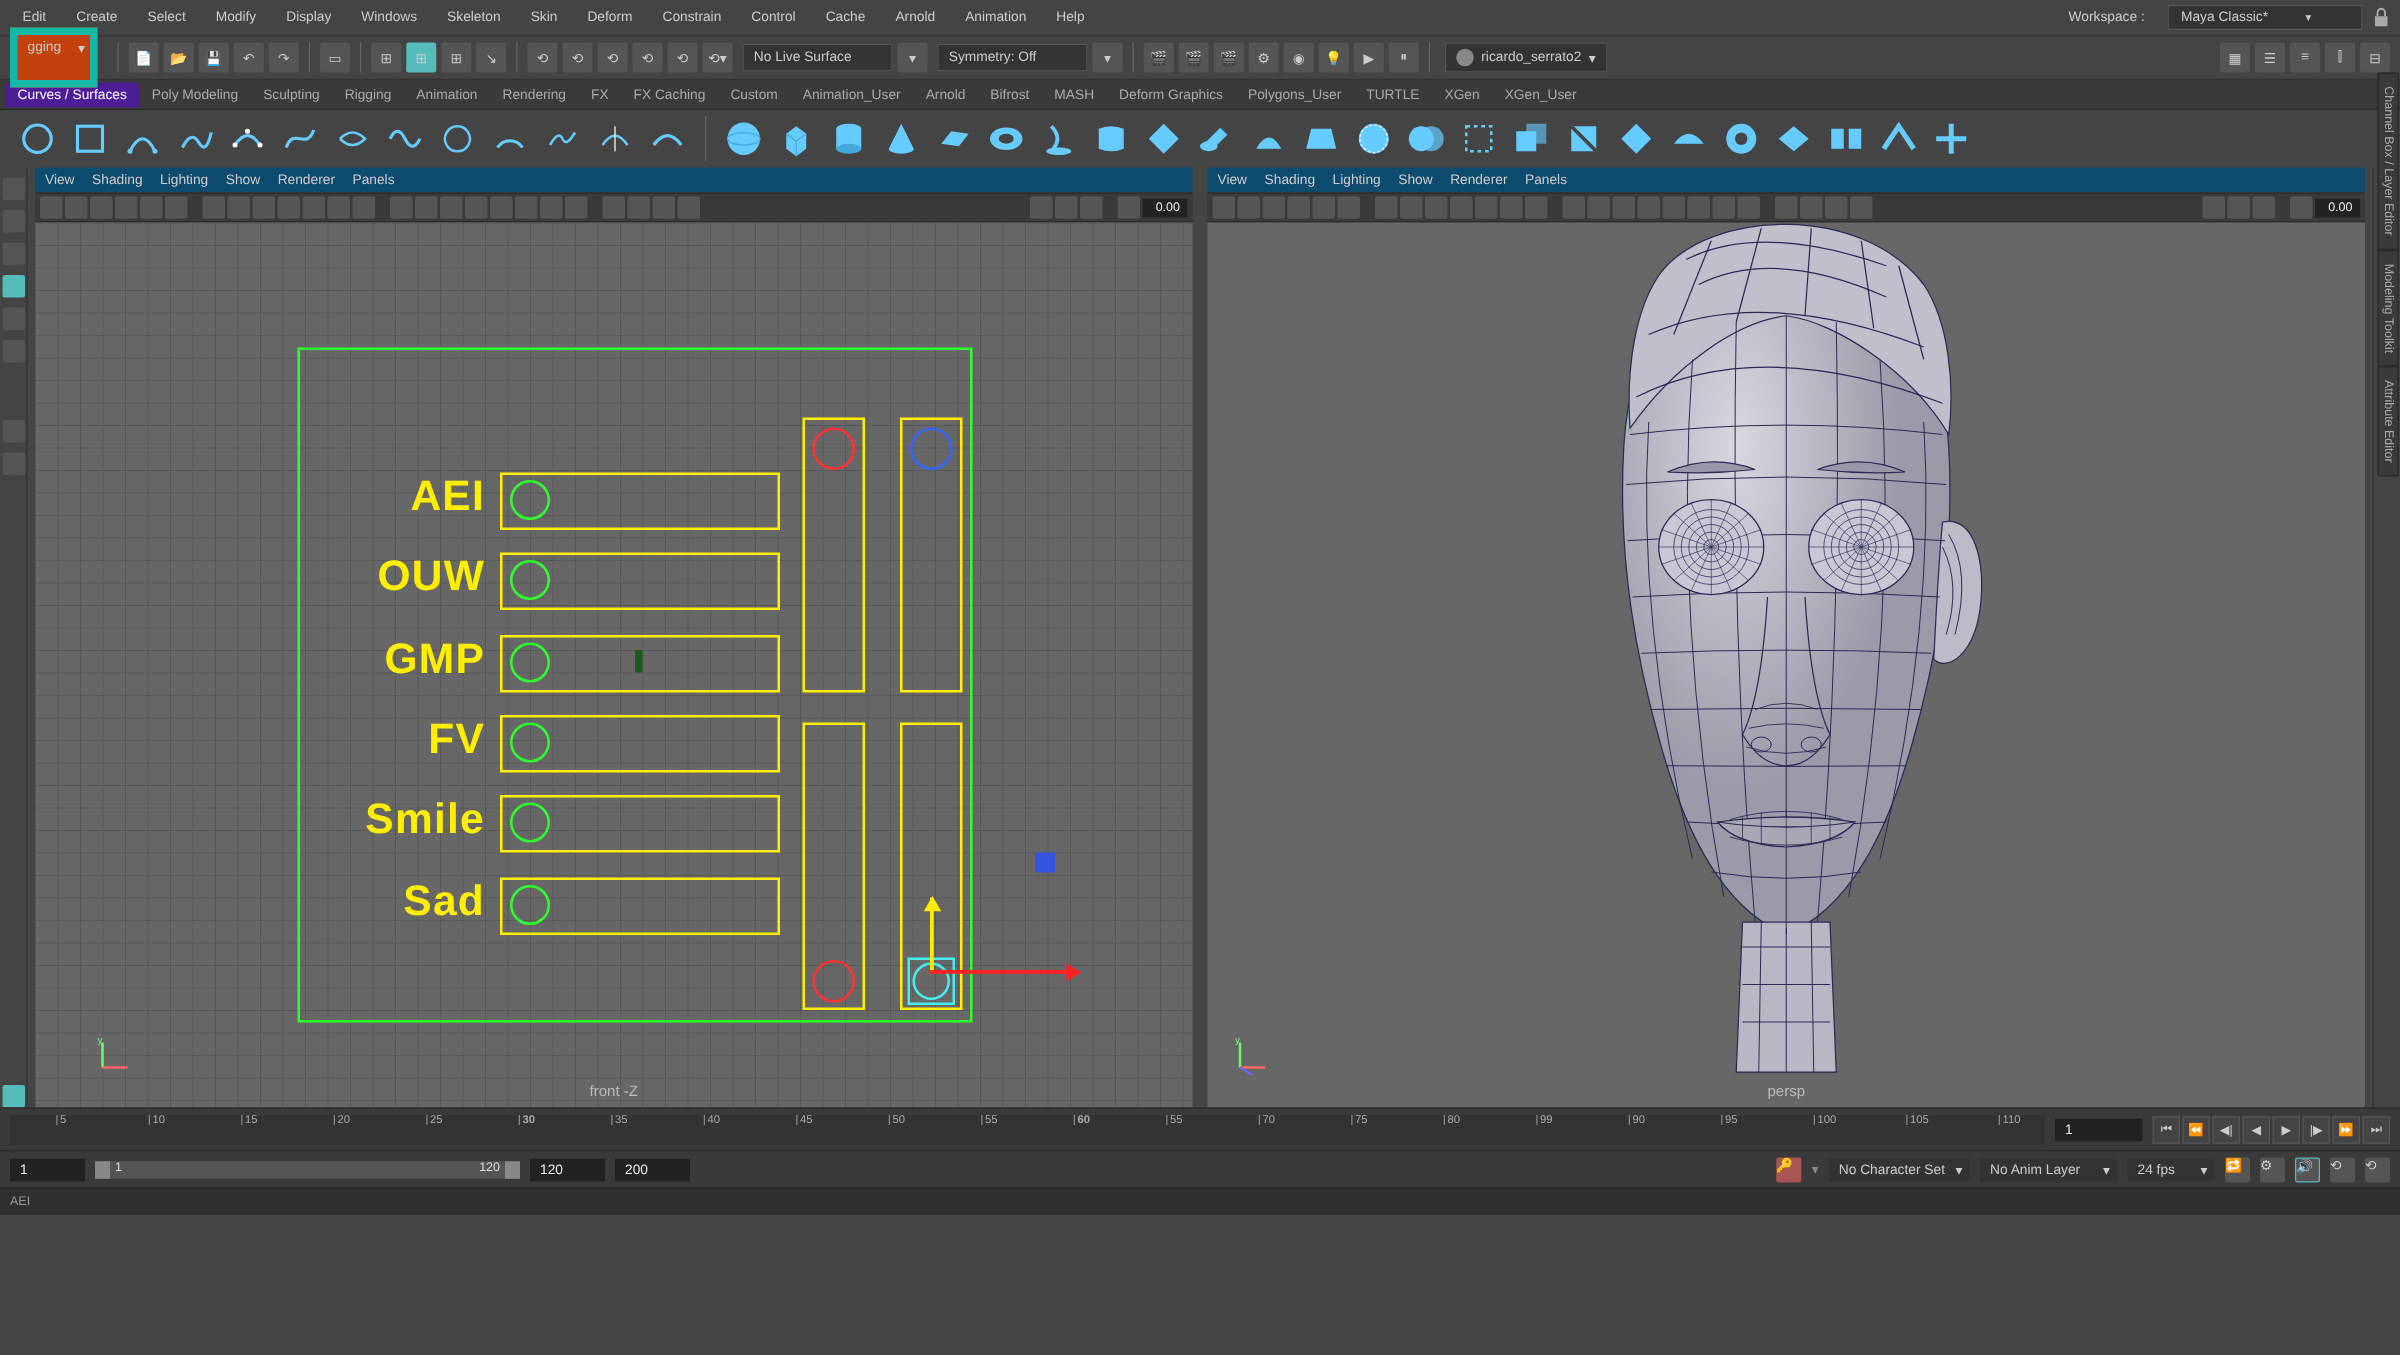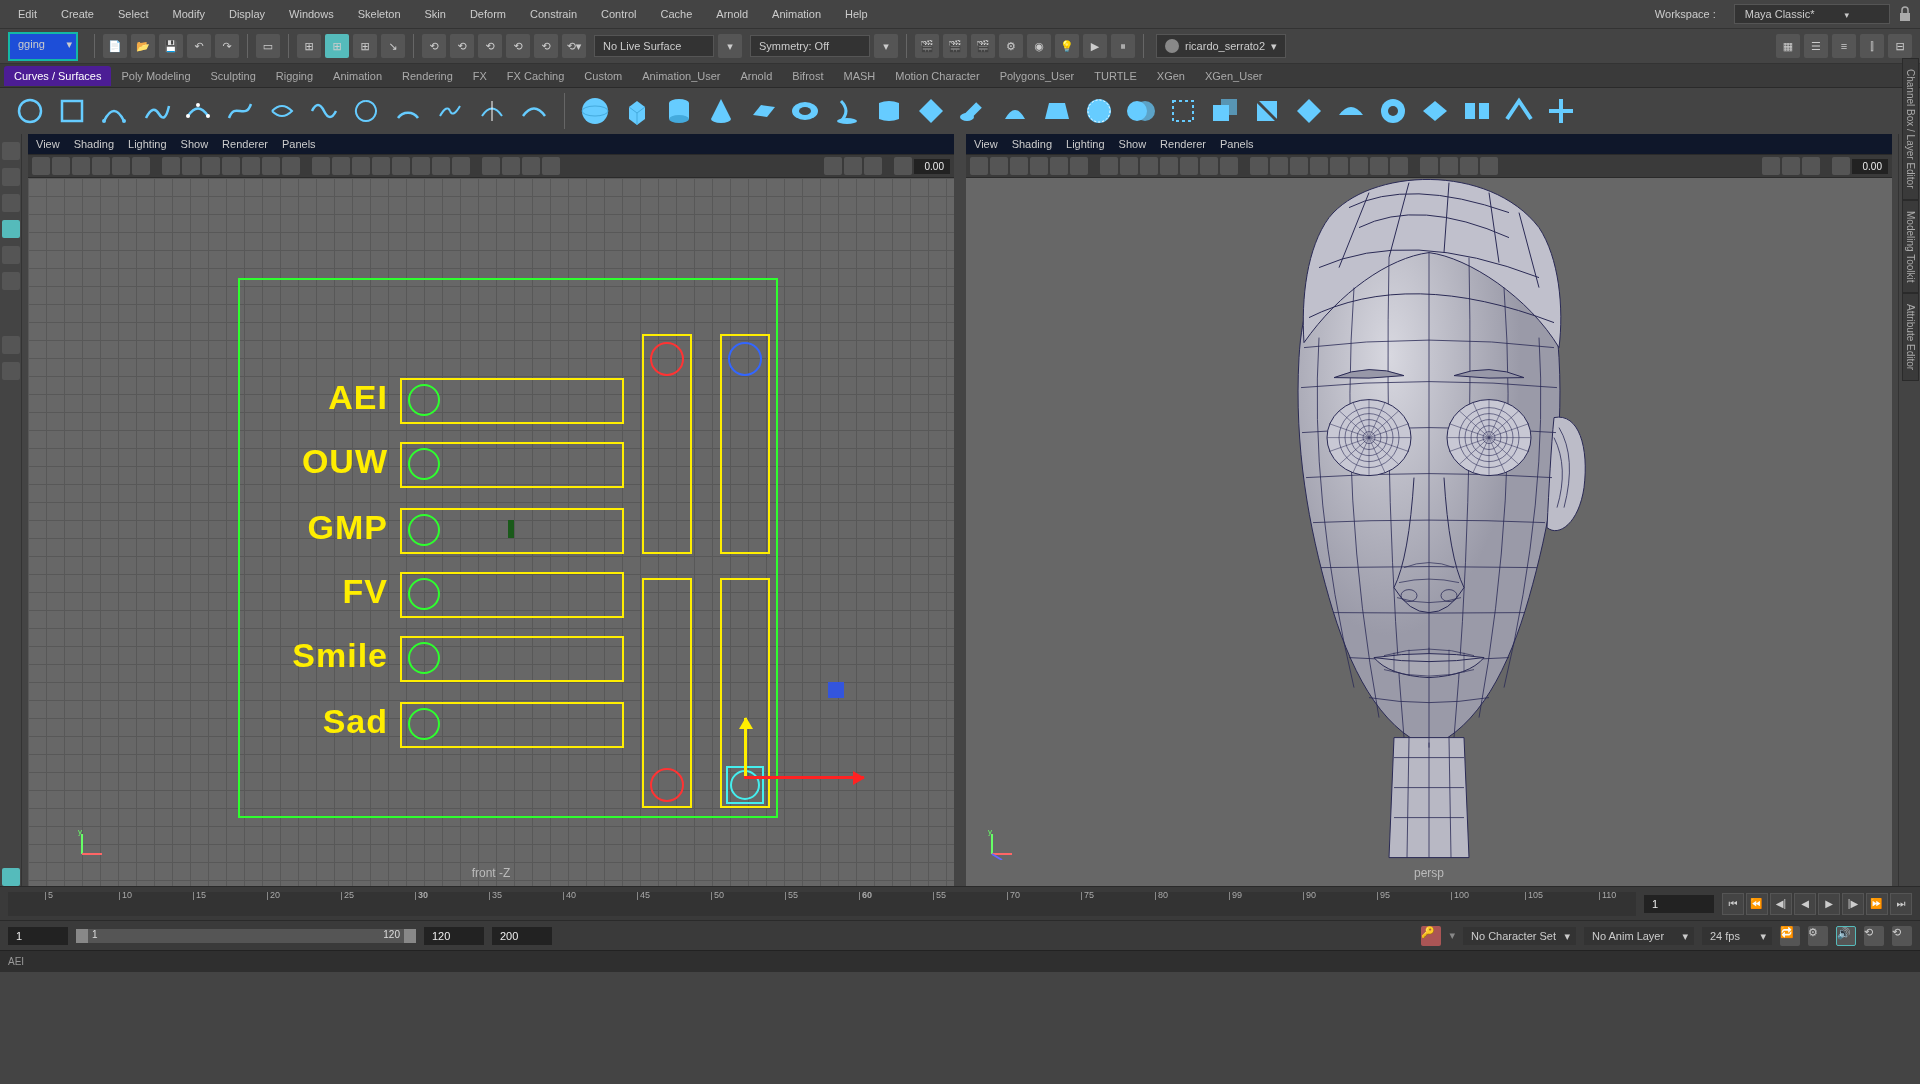--- a/index.html
+++ b/index.html
@@ -6,21 +6,21 @@
 body { background: #444; color: #ccc; font-size: 11px; overflow: hidden; width: 1920px; height: 1084px; }
 
 
 .menu-bar { height: 28px; background: #444; display: flex; align-items: center; padding: 0 8px; gap: 4px; }
 .menu-bar span { padding: 6px 10px; cursor: pointer; color: #ccc; }
 .menu-bar .workspace-area { margin-left: auto; display: flex; align-items: center; gap: 8px; }
 .menu-bar .workspace-dropdown { background: #333; padding: 3px 40px 3px 10px; border: 1px solid #555; position: relative; }
 
 
 .toolbar { height: 36px; background: #444; display: flex; align-items: center; padding: 0 8px; gap: 4px; border-top: 1px solid #333; border-bottom: 1px solid #333; }
-.toolbar .dropdown { background: #1d4ed8; padding: 4px 20px 9px 8px; margin-right: 8px; border: 2px solid #14b8a6; min-width: 70px; position: relative; }
+.toolbar .dropdown { background: #c2410c; padding: 4px 20px 20px 8px; margin-right: 8px; border: 6px solid #14b8a6; min-width: 70px; position: relative; }
 .toolbar .dropdown::after { content: '▾'; position: absolute; right: 4px; }
 .toolbar .tb-icon { width: 24px; height: 24px; background: #555; border-radius: 2px; display: flex; align-items: center; justify-content: center; cursor: pointer; }
 .toolbar .sep { width: 1px; height: 24px; background: #666; margin: 0 4px; }
 .toolbar .label-field { background: #333; padding: 4px 8px; border: 1px solid #555; min-width: 120px; margin-left: 4px; }
 
 
 .shelf-tabs { height: 24px; background: #3a3a3a; display: flex; align-items: center; padding: 0 4px; border-bottom: 1px solid #2a2a2a; }
 .shelf-tabs span { padding: 4px 10px; cursor: pointer; color: #aaa; font-size: 11px; }
 .shelf-tabs span.active { background: #4c1d95; color: #fff; border-radius: 3px 3px 0 0; }
 
@@ -30,21 +30,21 @@
 .shelf .sep { width: 1px; height: 36px; background: #666; margin: 0 6px; }
 
 
 .main-area { display: flex; height: 752px; }
 .left-toolbox { width: 22px; background: #444; border-right: 1px solid #333; display: flex; flex-direction: column; gap: 8px; padding-top: 8px; align-items: center; }
 .left-toolbox .tool { width: 18px; height: 18px; background: #555; border-radius: 2px; cursor: pointer; }
 .left-toolbox .tool.active { background: #5bb; }
 
 .viewports { flex: 1; display: flex; gap: 12px; padding: 0 6px; }
 .viewport { flex: 1; display: flex; flex-direction: column; background: #444; position: relative; }
-.vp-menu { height: 20px; background: #0f172a; display: flex; align-items: center; gap: 14px; padding: 0 8px; }
+.vp-menu { height: 20px; background: #0c4a6e; display: flex; align-items: center; gap: 14px; padding: 0 8px; }
 .vp-menu span { color: #ccc; font-size: 11px; cursor: pointer; }
 .vp-toolbar { height: 24px; background: #3a3a3a; display: flex; align-items: center; gap: 2px; padding: 0 4px; border-top: 1px solid #2a2a2a; border-bottom: 1px solid #2a2a2a; }
 .vp-toolbar .vti { width: 18px; height: 18px; background: #555; border-radius: 2px; cursor: pointer; }
 .vp-toolbar .spacer { flex: 1; }
 .vp-toolbar .vfield { background: #222; padding: 2px 6px; color: #eee; font-size: 10px; min-width: 36px; text-align: right; }
 .vp-canvas { flex: 1; background: #676767; position: relative; overflow: hidden; }
 
 
 .grid-bg { position: absolute; inset: 0; background-image:
   linear-gradient(#585858 1px, transparent 1px),
@@ -186,21 +186,21 @@
   <span>Rigging</span>
   <span>Animation</span>
   <span>Rendering</span>
   <span>FX</span>
   <span>FX Caching</span>
   <span>Custom</span>
   <span>Animation_User</span>
   <span>Arnold</span>
   <span>Bifrost</span>
   <span>MASH</span>
-  <span>Motion Character</span>
+  <span>Deform Graphics</span>
   <span>Polygons_User</span>
   <span>TURTLE</span>
   <span>XGen</span>
   <span>XGen_User</span>
 </div>
 
 <div class="shelf">
   <div class="shelf-icon">
       <svg width="30" height="30">
         <circle cx="15" cy="15" r="11" stroke="#6cf" stroke-width="2.5" fill="none"></circle>

